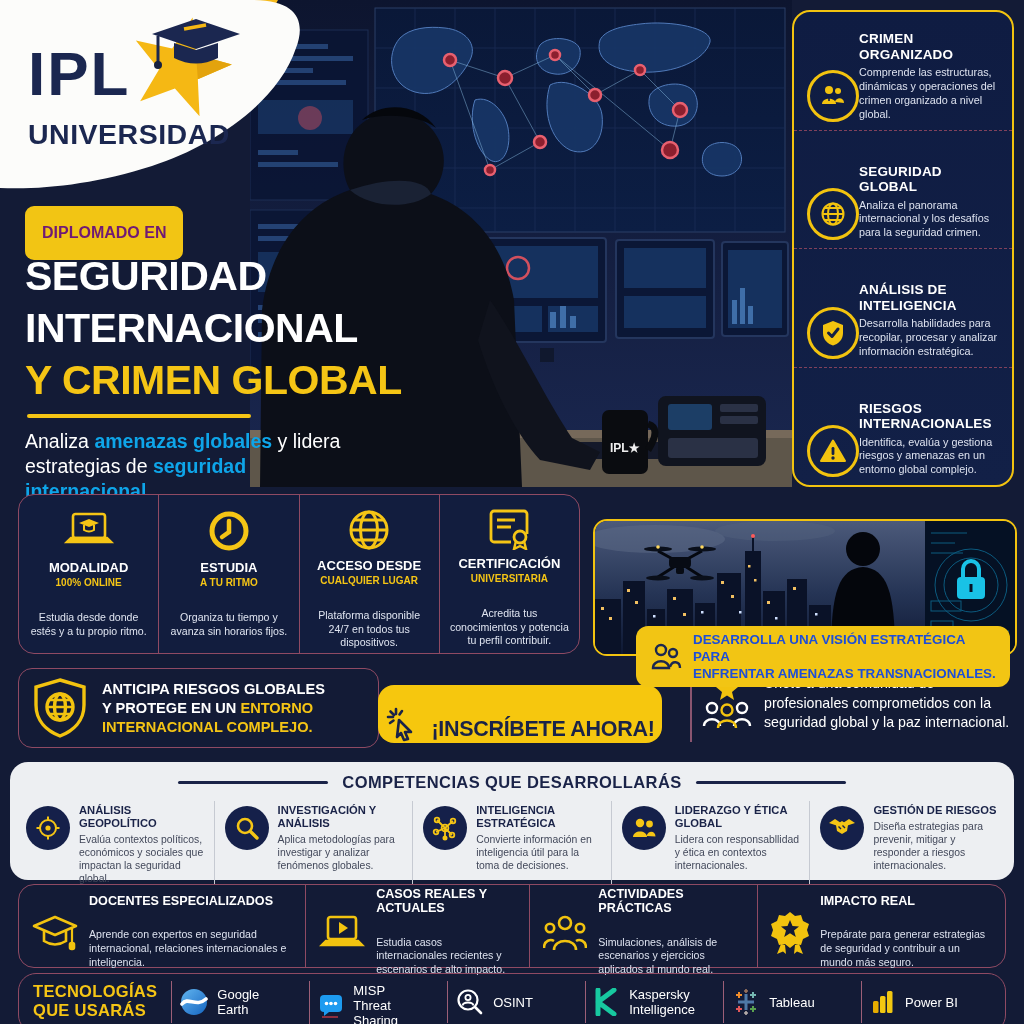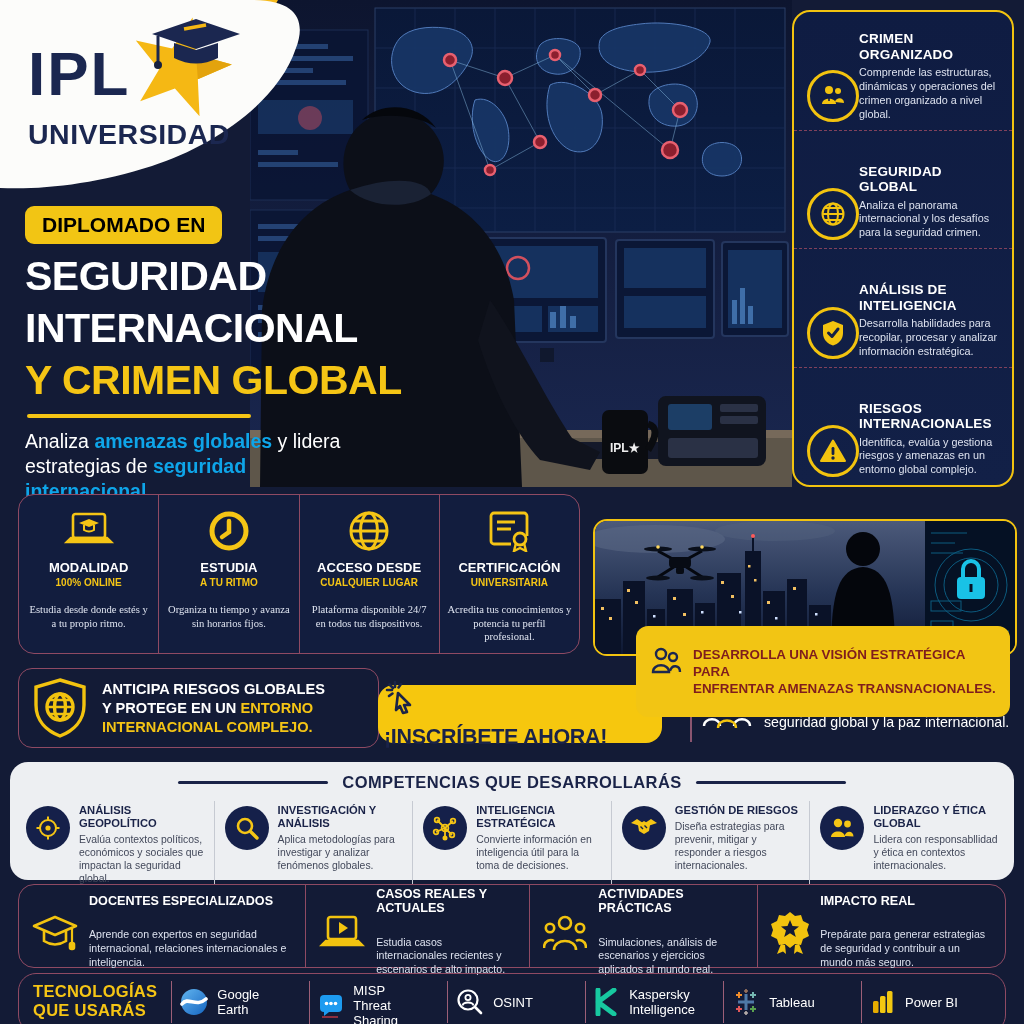--- a/index.html
+++ b/index.html
@@ -7,22 +7,22 @@
           font-family:"Liberation Sans",sans-serif;-webkit-font-smoothing:antialiased;}
   .abs{position:absolute;}
   
   .hero{left:250px;top:0;width:542px;height:406px;z-index:1;}
   
   .blob-wrap{left:0;top:0;width:330px;height:205px;z-index:5;}
   .logo-ipl{left:28px;top:38px;font-size:62px;font-weight:800;color:#1b2750;letter-spacing:2px;z-index:7;}
   .logo-univ{left:28px;top:118px;font-size:28.5px;font-weight:800;color:#1b2750;letter-spacing:.5px;z-index:7;}
   .logo-star{left:118px;top:2px;z-index:7;}
   
-  .badge{left:25px;top:206px;background:#f2c514;color:#000000;font-weight:800;font-size:21px;
-         padding:7px 17px;border-radius:9px;z-index:6;}
+  .badge{left:25px;top:206px;background:#f2c514;color:#701a75;font-weight:800;font-size:16px;
+         padding:18px 17px;border-radius:9px;z-index:6;}
   .title{left:25px;top:250px;z-index:6;font-weight:800;font-size:41px;line-height:52px;letter-spacing:-.5px;color:#fff;}
   .title .t3{color:#f5c515;}
   .underline{left:27px;top:414px;width:224px;height:4px;background:#f5c515;border-radius:2px;z-index:6;}
   .intro{left:25px;top:429px;width:336px;font-size:19.5px;line-height:25px;color:#fff;font-weight:500;z-index:6;}
   .intro .yl{color:#0ea5e9;font-weight:600;}
   
   .sidebar{left:792px;top:10px;width:222px;height:477px;border:2px solid #f2c30f;border-radius:18px;
            background:linear-gradient(180deg,#0f1c42,#122047);z-index:6;box-sizing:border-box;display:flex;flex-direction:column;}
   .sb-item{flex:1;display:flex;padding:12px 11px 8px 13px;align-items:flex-end;}
   .sb-item + .sb-item{border-top:1px dashed #80415c;}
@@ -31,34 +31,34 @@
   .sb-t{font-size:13.5px;line-height:15.5px;font-weight:800;color:#fff;letter-spacing:.2px;}
   .sb-d{font-size:10.8px;line-height:13.8px;color:#dde2ef;margin-top:4px;}
   
   .features{left:18px;top:494px;width:562px;height:160px;border:1.5px solid #8f4a63;border-radius:16px;
             background:#121d3e;display:flex;z-index:6;box-sizing:border-box;}
   .feat{flex:1;padding:13px 7px 6px;display:flex;flex-direction:column;align-items:center;text-align:center;color:#f5c515;}
   .feat + .feat{border-left:1px solid #8f4a63;}
   .ft-ic{height:46px;display:flex;align-items:center;}
   .ft-1{font-size:13px;font-weight:800;color:#fff;margin-top:6px;}
   .ft-2{font-size:10px;font-weight:800;color:#f5c515;margin-top:2px;}
-  .ft-d{font-size:10.6px;line-height:13.6px;color:#dfe4f0;margin-top:15px;font-family:Liberation Serif, serif;}
+  .ft-d{font-size:10.6px;line-height:13.6px;color:#dfe4f0;margin-top:23px;}
   
   .drone-box{left:593px;top:519px;width:424px;height:137px;border:2px solid #f2c30f;border-radius:14px;
              overflow:hidden;z-index:6;box-sizing:border-box;}
-  .vision{left:636px;top:626px;width:374px;background:#f2c514;border-radius:12px;display:flex;align-items:flex-start;
-          gap:11px;padding:20px 14px;z-index:7;box-sizing:border-box;color:#7f1d1d;}
+  .vision{left:636px;top:626px;width:374px;background:#f2c514;border-radius:12px;display:flex;align-items:center;
+          gap:11px;padding:5px 14px;z-index:7;box-sizing:border-box;color:#1d4ed8;}
   .vision-t{font-size:13.4px;line-height:17px;font-weight:800;}
   
   .anticipa{left:18px;top:668px;width:361px;height:80px;border:1.5px solid #8f4a63;border-radius:14px;
             display:flex;align-items:center;gap:13px;padding:0 12px;z-index:6;box-sizing:border-box;}
   .ant-t{font-size:14.6px;line-height:19px;font-weight:800;color:#fff;width:236px;}
   .ant-t .yl{color:#f5c515;}
   .cta{left:378px;top:685px;width:284px;height:58px;background:#f6c70e;border:none;border-radius:16px;
-       display:flex;align-items:flex-start;justify-content:center;gap:10px;z-index:6;cursor:pointer;flex-direction:column;}
+       display:flex;align-items:flex-end;justify-content:center;gap:10px;z-index:6;cursor:pointer;}
   .cta-t{font-size:21.5px;font-weight:800;color:#1a2348;letter-spacing:-.3px;}
   .vdiv{left:690px;top:678px;width:1.5px;height:64px;background:#8a5570;z-index:6;}
   .community{left:702px;top:674px;width:315px;display:flex;gap:12px;align-items:center;z-index:6;}
   .comm-t{font-size:14.2px;line-height:19.5px;color:#fff;width:280px;}
   
   .comp-band{left:10px;top:762px;width:1004px;height:118px;background:#edeff2;border-radius:18px;z-index:6;
              box-sizing:border-box;padding-top:11px;}
   .comp-head{display:flex;align-items:center;justify-content:center;gap:14px;}
   .hline{height:2.5px;background:#1a2348;width:150px;border-radius:2px;}
   .comp-head-t{font-size:16.5px;font-weight:800;color:#1a2348;letter-spacing:.4px;}
@@ -353,21 +353,21 @@
       <span class="ft-ic">
         <svg width="48" height="42" viewBox="0 0 48 42" fill="none" stroke="currentColor" stroke-width="2.8">
           <path d="M42,26 V6 a3,3 0 0 0 -3,-3 H9 a3,3 0 0 0 -3,3 V31 a3,3 0 0 0 3,3 H26"></path>
           <path d="M12,12 H30 M12,19 H26"></path>
           <circle cx="35" cy="29" r="6"></circle>
           <path d="M31,33 L29,41 L35,38 L41,41 L39,33" stroke-width="2.4"></path>
         </svg>
       </span>
       <div class="ft-1">CERTIFICACIÓN</div>
       <div class="ft-2">UNIVERSITARIA</div>
-      <div class="ft-d">Acredita tus conocimientos y potencia tu perfil profesional.</div>
+      <div class="ft-d">Acredita tus conocimientos y potencia tu perfil contribuir.</div>
     </div>
   </div>
 
   <div class="abs drone-box">
     <svg width="420" height="133" viewBox="0 0 420 133">
       <defs>
         <linearGradient id="sky" x1="0" y1="0" x2="0" y2="1">
           <stop offset="0" stop-color="#4c5a7a"></stop>
             <stop offset=".55" stop-color="#253455"></stop>
             <stop offset="1" stop-color="#0e1833"></stop>
@@ -550,44 +550,44 @@
               <circle cx="13" cy="23" r="1.6" fill="currentColor"></circle>
           </svg>
         </span>
         <div>
           <div class="comp-t">INTELIGENCIA ESTRATÉGICA</div>
           <div class="comp-d">Convierte información en inteligencia útil para la toma de decisiones.</div>
         </div>
       </div>
       <div class="comp">
         <span class="comp-ic">
+          <svg width="26" height="24" viewBox="0 0 26 24" fill="currentColor">
+            <circle cx="9" cy="7" r="4.2"></circle>
+              <path d="M2,21 C2,13.5 16,13.5 16,21 Z"></path>
+            <circle cx="18.5" cy="8" r="3.4"></circle>
+              <path d="M15.5,20 C17,14 24.5,14.5 24.5,20.5 Z"></path>
+          </svg>
+        </span>
+        <div>
+          <div class="comp-t">LIDERAZGO Y ÉTICA GLOBAL</div>
+          <div class="comp-d">Lidera con responsabllidad y ética en contextos internacionales.</div>
+        </div>
+      </div>
+      <div class="comp">
+        <span class="comp-ic">
           <svg width="28" height="22" viewBox="0 0 28 22">
             <path d="M1,6 L7,2 L13,6 L10,9 Z" fill="currentColor"></path>
             <path d="M27,6 L21,2 L15,6 L18,9 Z" fill="currentColor"></path>
             <path d="M8,8 L14,4 L20,8 L19,14 L14,17 L9,14 Z" fill="currentColor"></path>
             <path d="M10.5,9.5 L13,12 M14.5,8.5 L17,11" stroke="#15204a" stroke-width="1.4"></path>
           </svg>
         </span>
         <div>
           <div class="comp-t">GESTIÓN DE RIESGOS</div>
           <div class="comp-d">Diseña estrategias para prevenir, mitigar y responder a riesgos internacionales.</div>
-        </div>
-      </div>
-      <div class="comp">
-        <span class="comp-ic">
-          <svg width="26" height="24" viewBox="0 0 26 24" fill="currentColor">
-            <circle cx="9" cy="7" r="4.2"></circle>
-              <path d="M2,21 C2,13.5 16,13.5 16,21 Z"></path>
-            <circle cx="18.5" cy="8" r="3.4"></circle>
-              <path d="M15.5,20 C17,14 24.5,14.5 24.5,20.5 Z"></path>
-          </svg>
-        </span>
-        <div>
-          <div class="comp-t">LIDERAZGO Y ÉTICA GLOBAL</div>
-          <div class="comp-d">Lidera con responsabllidad y ética en contextos internacionales.</div>
         </div>
       </div>
     </div>
   </div>
 
   <div class="abs methods">
     <div class="meth m1">
       <span class="meth-ic">
         <svg width="46" height="40" viewBox="0 0 46 40" fill="none" stroke="currentColor" stroke-width="2.6">
           <polygon points="23,4 44,13 23,22 2,13" stroke-linejoin="round"></polygon>

